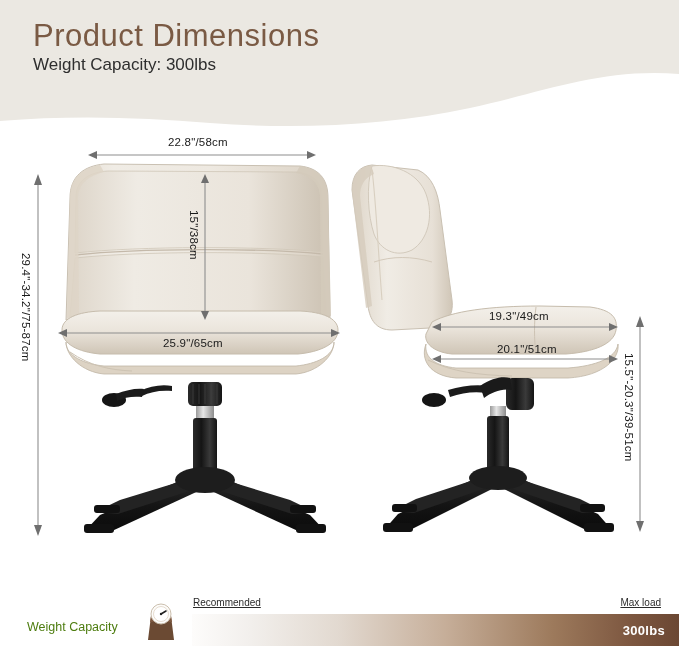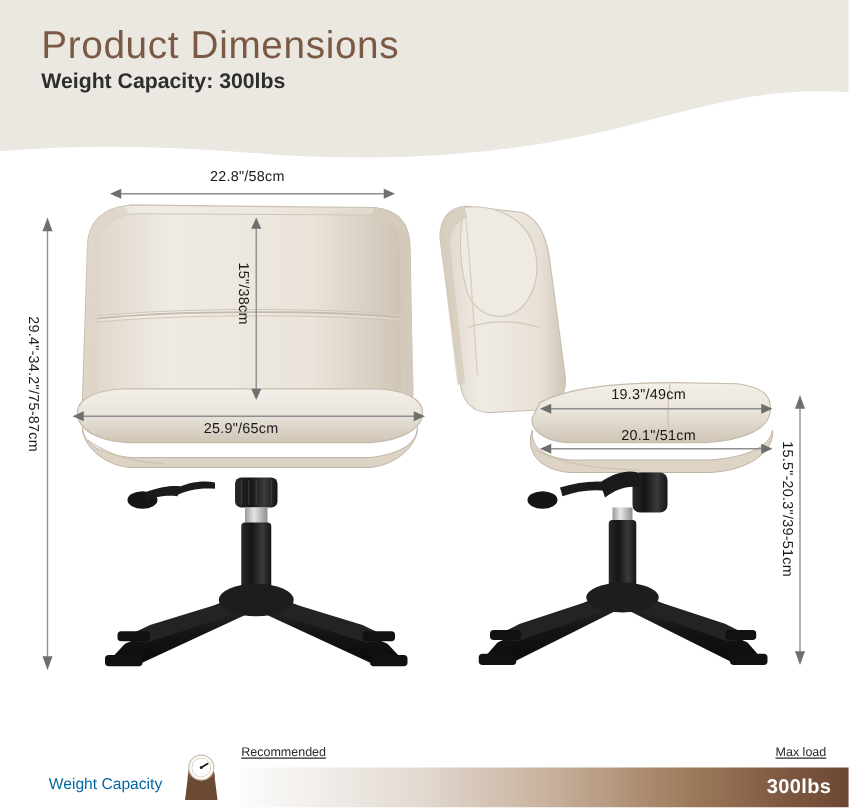--- a/index.html
+++ b/index.html
@@ -14,48 +14,48 @@
   
   .header-band{position:absolute;left:0;top:0;width:679px;height:145px;}
   .header-band svg{display:block;}
   .title{
     position:absolute;left:33px;top:18px;
     font-size:31px;font-weight:400;letter-spacing:.5px;
     color:#7a5a44;white-space:nowrap;
   }
   .subtitle{
     position:absolute;left:33px;top:55px;
-    font-size:17px;font-weight:700;color:#2e2e2e;white-space:nowrap;
+    font-size:17px;font-weight:400;color:#2e2e2e;white-space:nowrap;
   }
 
   
   .dimtext{
     position:absolute;font-size:11.5px;color:#1a1a1a;
     white-space:nowrap;letter-spacing:.2px;
   }
   .dimtext.vert{transform-origin:left top;}
 
   
   .cap-label{
     position:absolute;left:27px;top:620px;
-    font-size:12.5px;color:#0369a1;white-space:nowrap;margin-left:12px;
+    font-size:12.5px;color:#4d7c0f;white-space:nowrap;
   }
   .scale-icon{position:absolute;left:143px;top:600px;width:36px;height:42px;}
   .bar-top-label{
     position:absolute;font-size:10px;color:#2a2a2a;white-space:nowrap;top:597px;text-decoration:underline;
   }
   .bar-top-label.rec{left:193px;}
   .bar-top-label.max{right:18px;}
   .gradbar{
     position:absolute;left:192px;top:614px;width:487px;height:32px;
     background:linear-gradient(to right,#fdfcfb 0%,#f2efec 12%,#e2d9d0 30%,#c6ae99 52%,#9d7a5c 74%,#7d5740 90%,#6b4733 100%);
   }
   .gradbar .lbs{
     position:absolute;right:14px;top:50%;transform:translateY(-50%);
-    color:#ffffff;font-size:16px;font-weight:bold;letter-spacing:.3px;
+    color:#ffffff;font-size:13px;font-weight:bold;letter-spacing:.3px;
   }
 </style>
 </head>
 <body>
 
 <div id="stage">
 
   <div class="header-band">
     <svg width="679" height="145" viewBox="0 0 679 145">
       <path d="M0,0 H679 V74 C600,68 545,92 470,108 C390,125 300,130 210,123 C140,117 70,115 0,121 Z" fill="#ebe8e2"></path>

